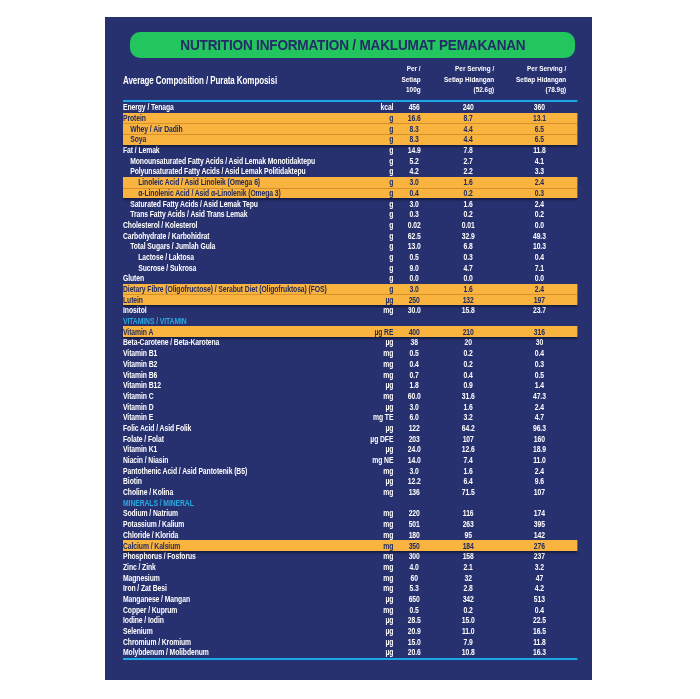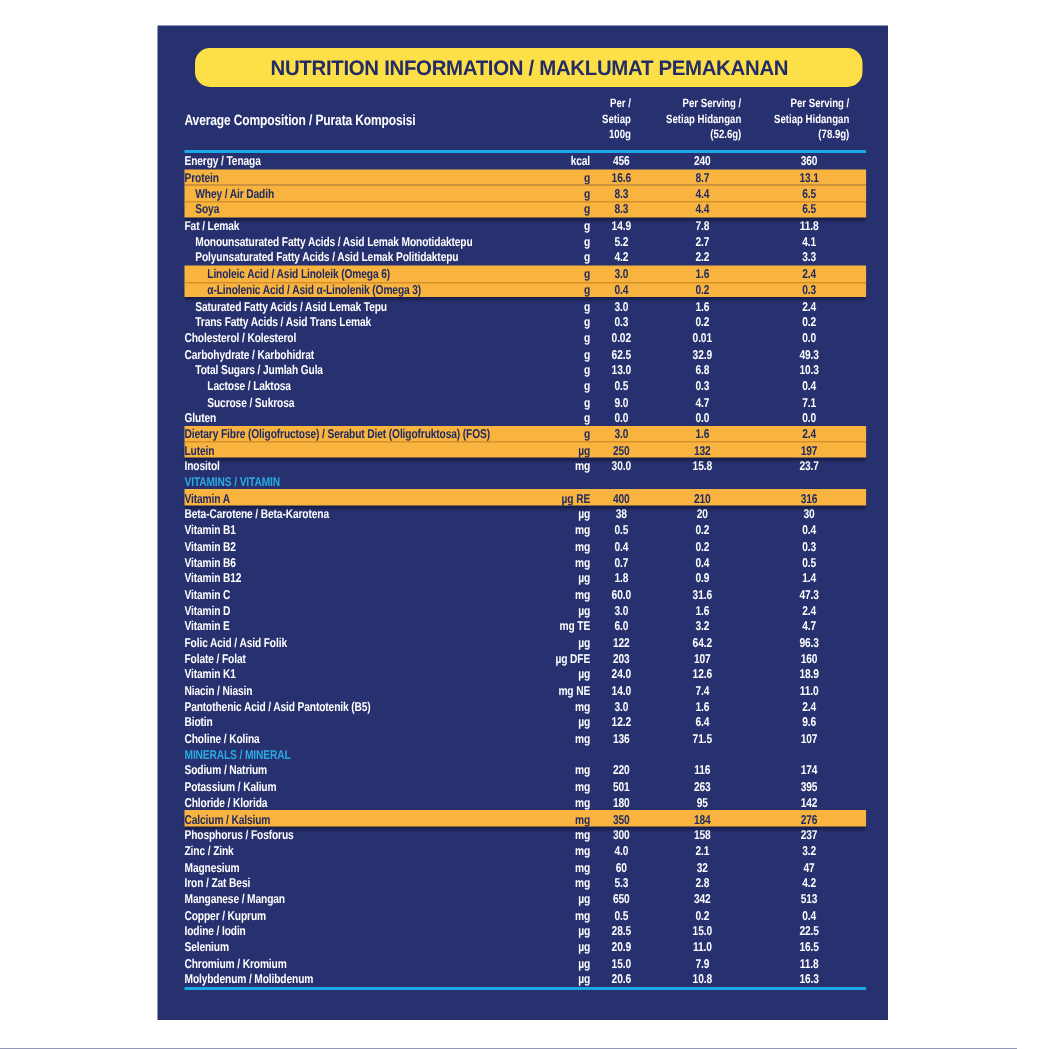--- a/index.html
+++ b/index.html
@@ -6,21 +6,21 @@
   body{
     width:700px;height:699px;background:#ffffff;position:relative;overflow:hidden;
     font-family:"Liberation Sans","DejaVu Sans",sans-serif;
   }
   .panel{
     position:absolute;left:105px;top:17px;width:487px;height:663px;
     background:#28316F;
   }
   .title-bar{
     position:absolute;left:25px;top:15px;width:445px;height:26px;
-    background:#fde047;border-radius:10px;
+    background:#22c55e;border-radius:10px;
     display:flex;align-items:center;justify-content:center;
   }
   .title-text{
     font-size:14px;font-weight:bold;color:#232C66;letter-spacing:-0.2px;
     white-space:nowrap;transform:scaleX(0.97);
   }
   .content{
     position:absolute;left:18px;top:43px;width:568px;
     transform:scaleX(0.8);transform-origin:0 0;
   }

